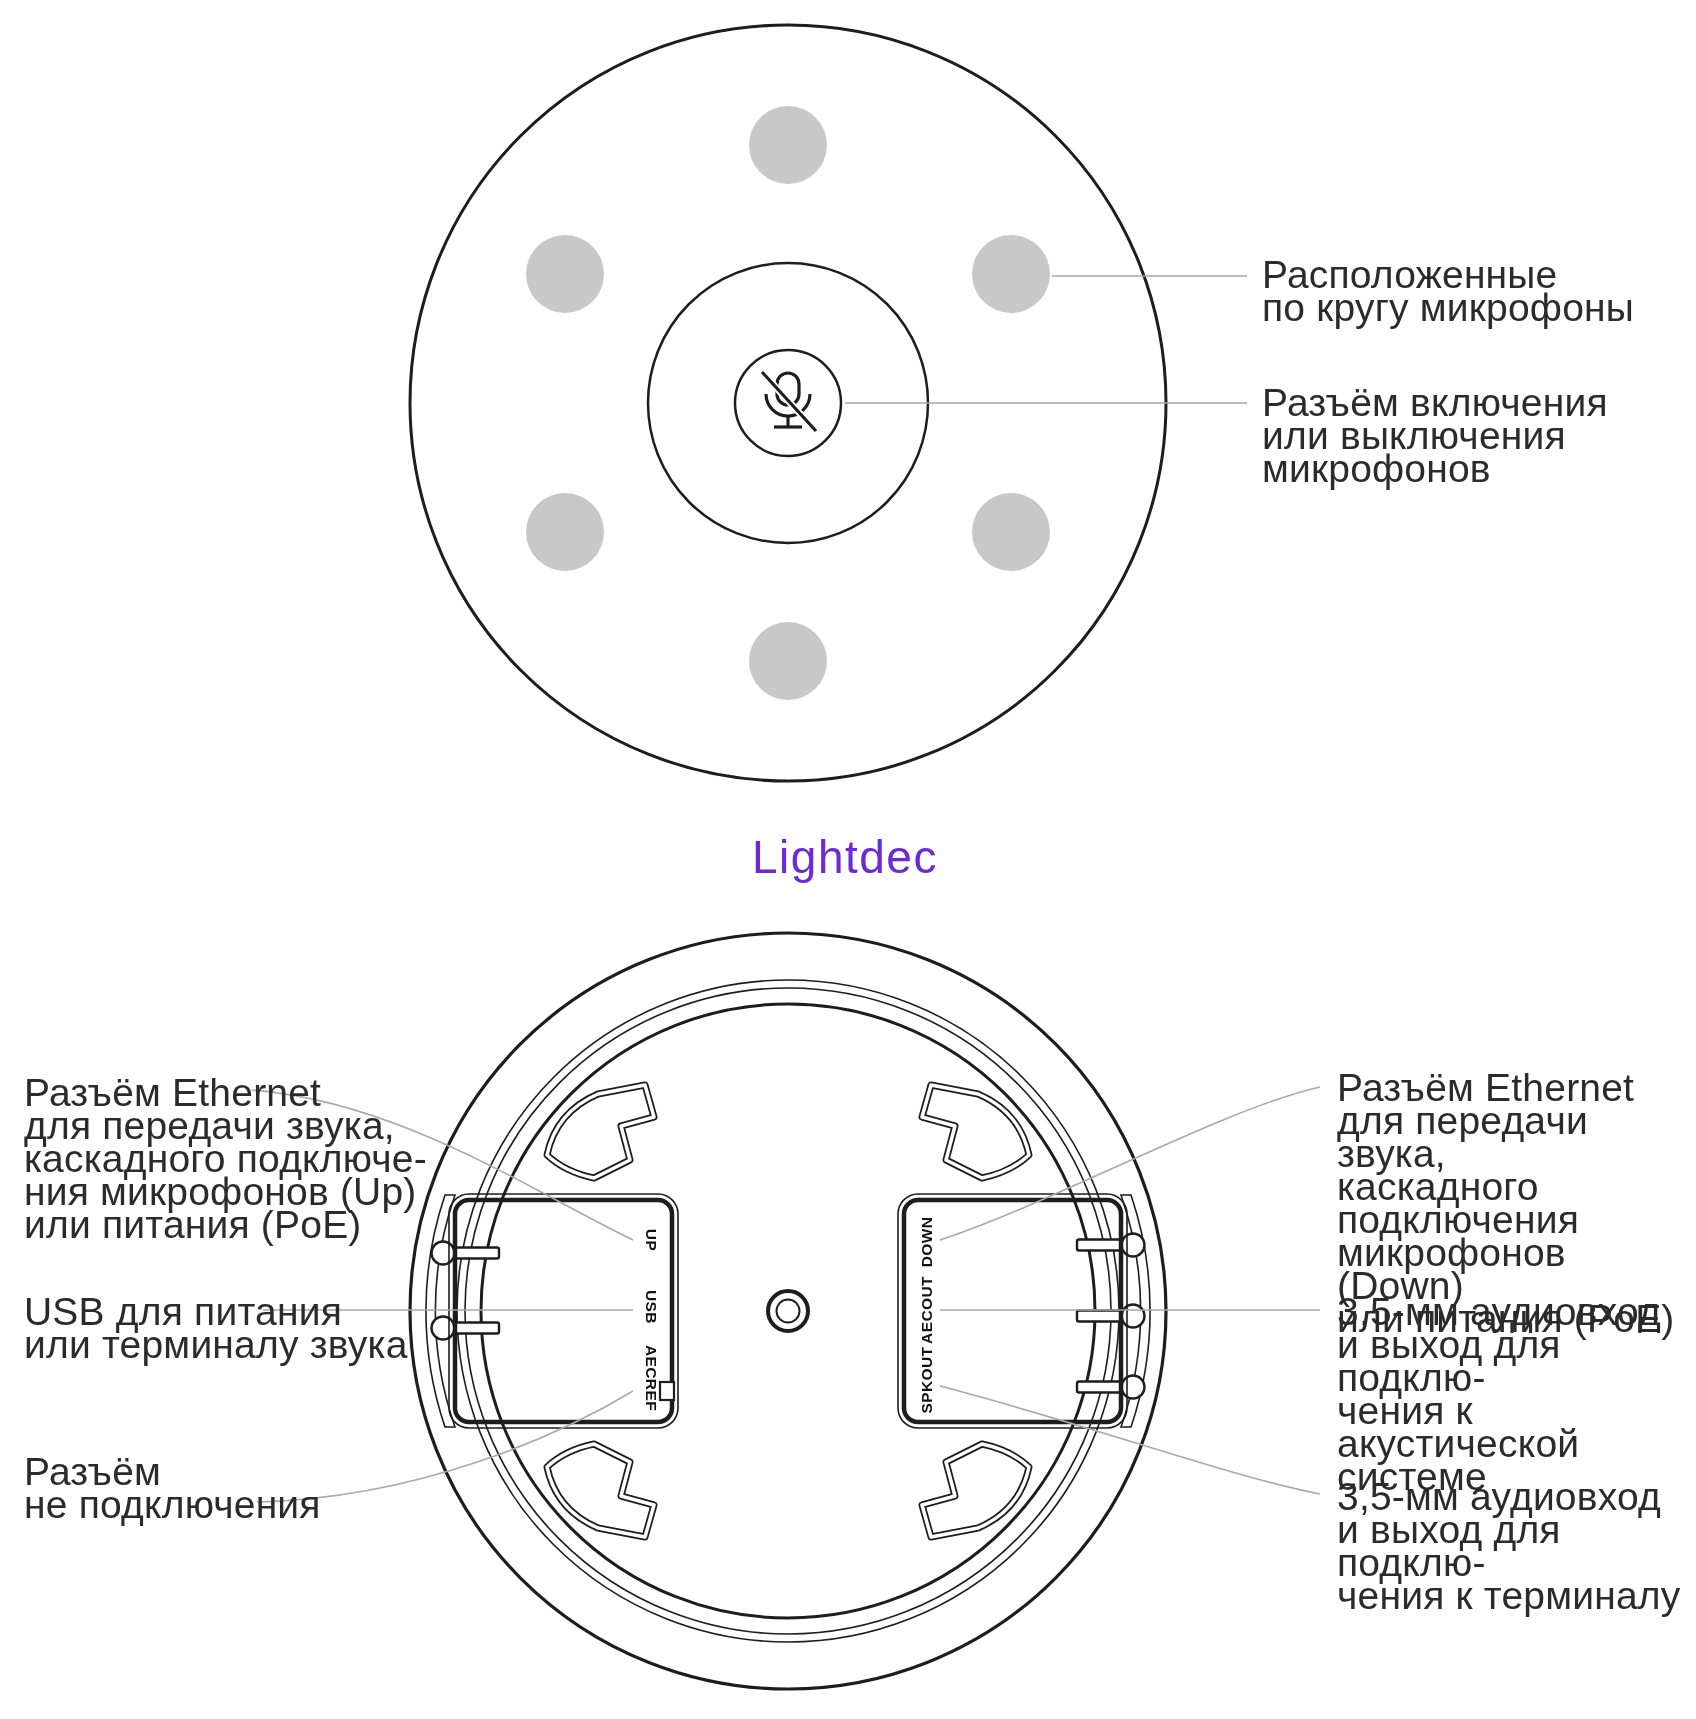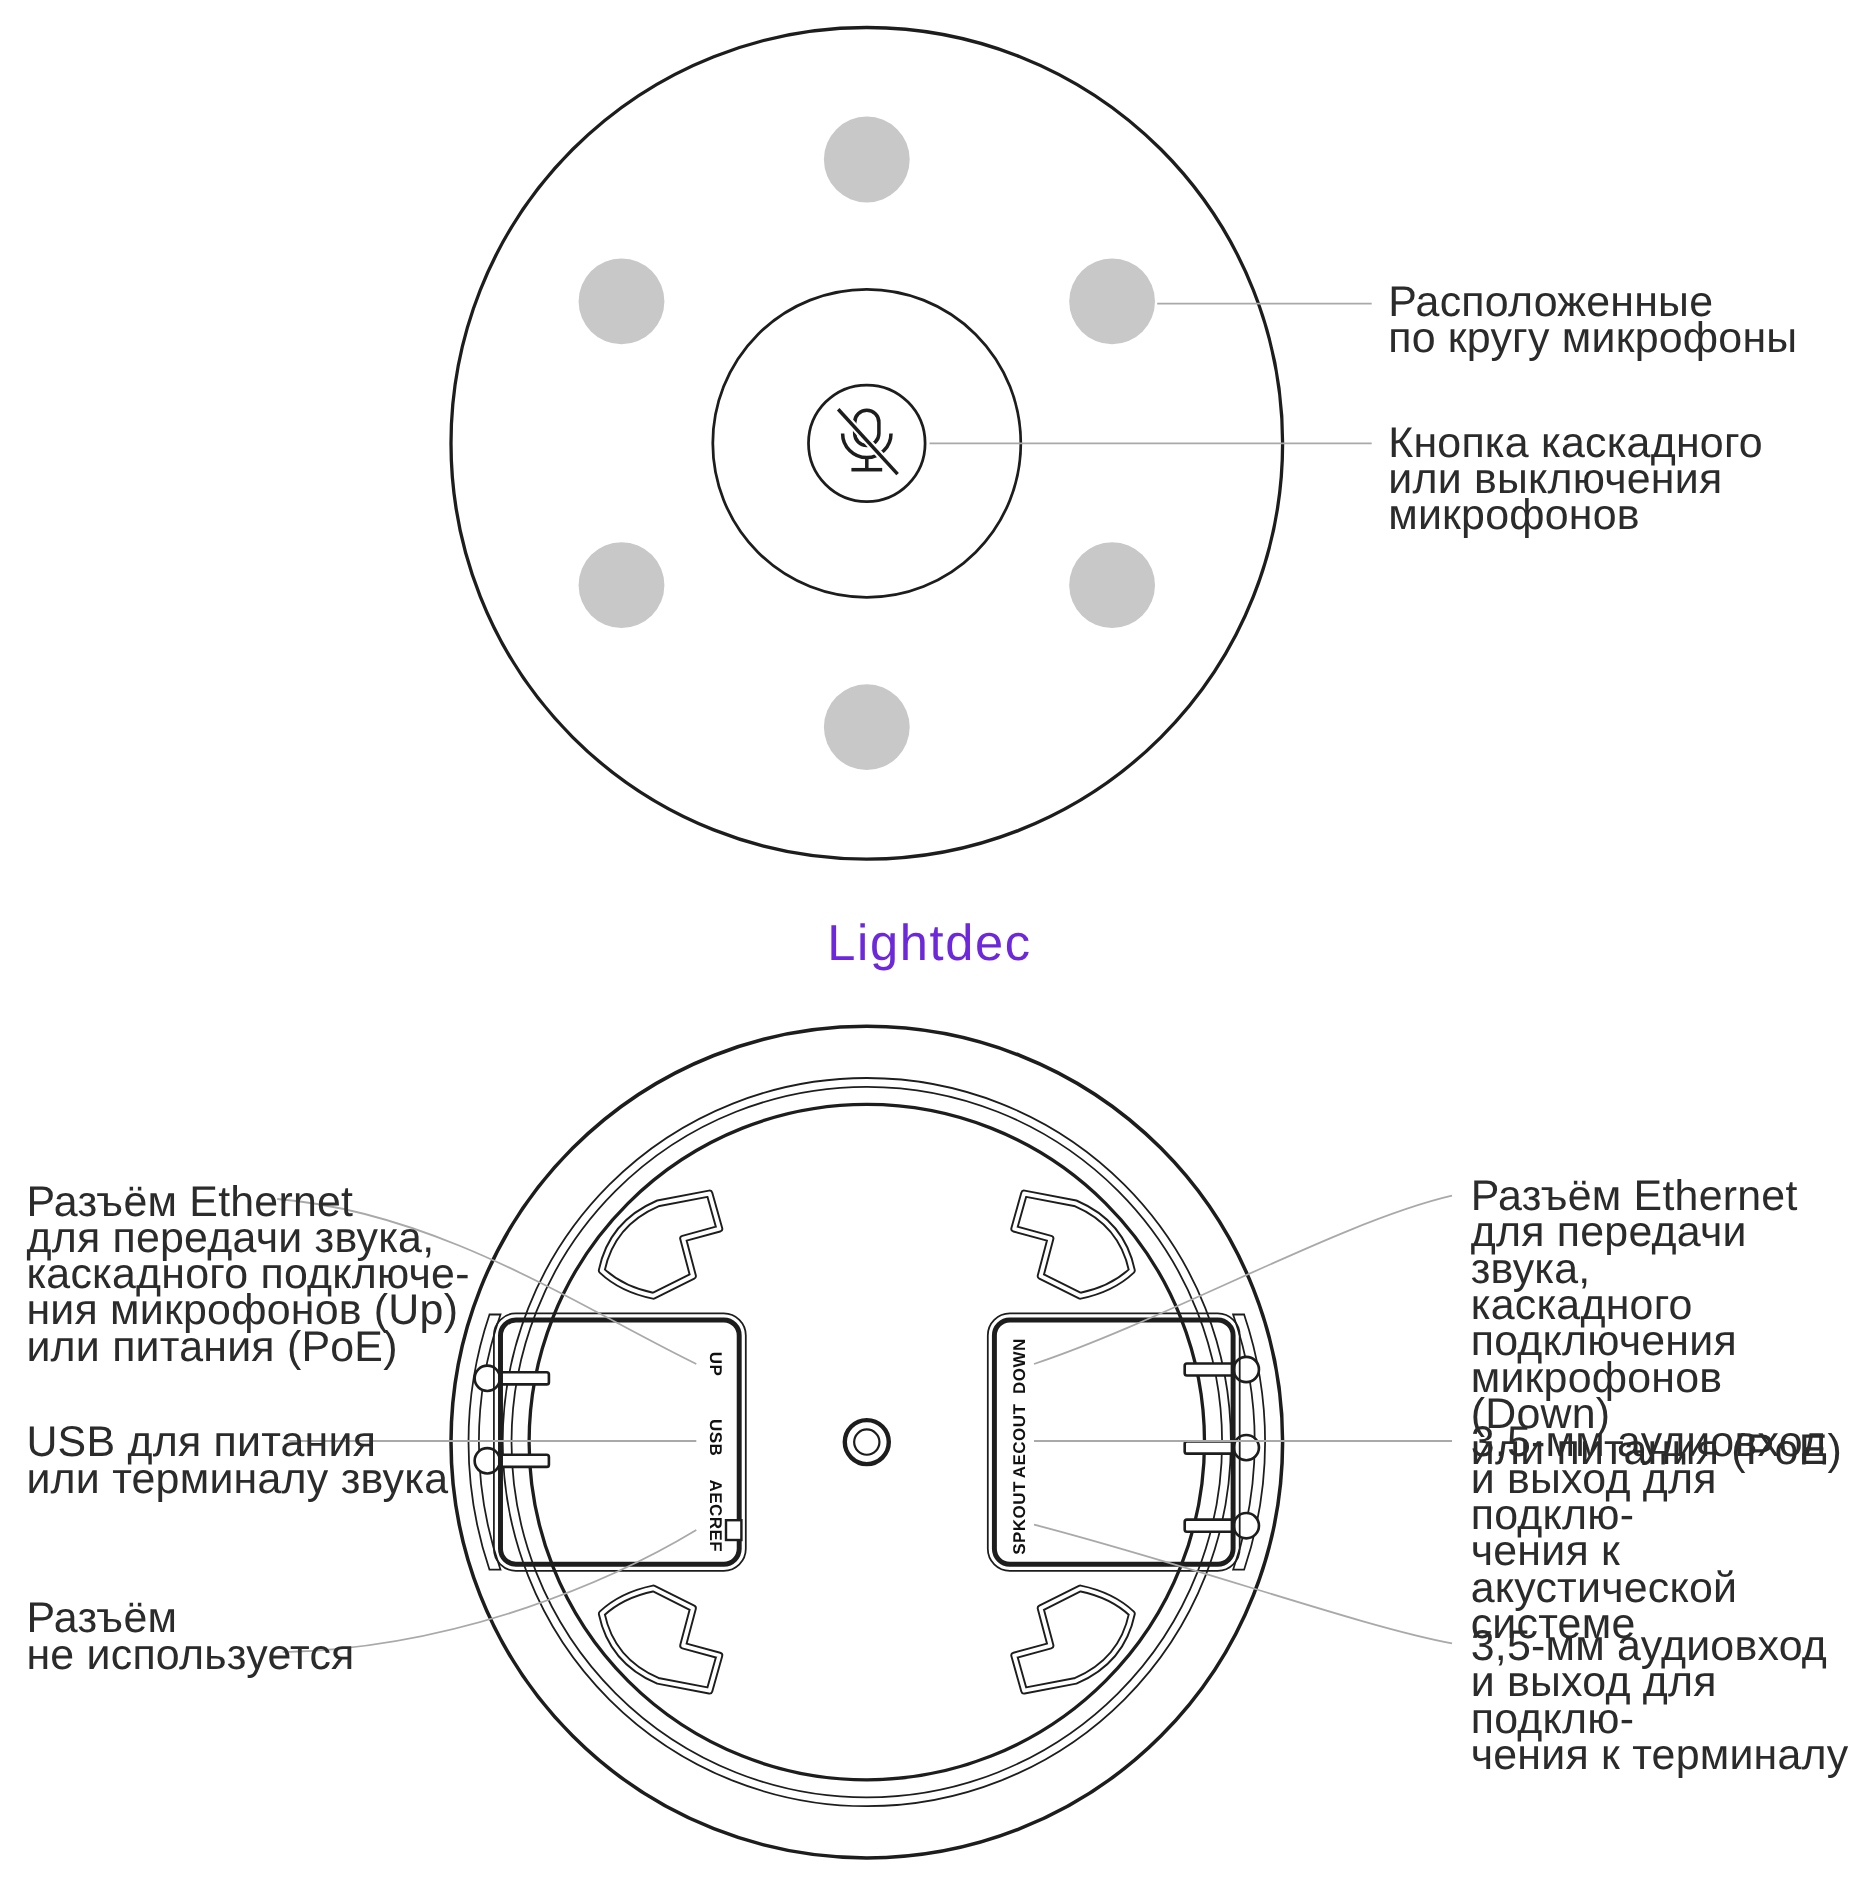--- a/index.html
+++ b/index.html
@@ -130,37 +130,37 @@
     <path class="leader" d="M257 1502 C420 1498 560 1435 633 1391"></path>
     <path class="leader" d="M940 1240 C1060 1200 1220 1110 1320 1087"></path>
     <path class="leader" d="M940 1310 L1320 1310"></path>
     <path class="leader" d="M940 1386 C1090 1425 1235 1478 1320 1494"></path>
   </g>
 </svg>
 
 <div class="callout" style="left:1262px;top:258px;">Расположенные
 по кругу микрофоны</div>
 
-<div class="callout" style="left:1262px;top:386px;">Кнопка каскадного
+<div class="callout" style="left:1262px;top:386px;">Разъём включения
 или выключения
 микрофонов</div>
 
 <div class="watermark">Lightdec</div>
 
 <div class="callout" style="left:24px;top:1076px;">Разъём Ethernet
 для передачи звука,
 каскадного подключе-
 ния микрофонов (Up)
 или питания (PoE)</div>
 
 <div class="callout" style="left:24px;top:1295px;">USB для питания
 или терминалу звука</div>
 
 <div class="callout" style="left:24px;top:1455px;">Разъём
-не используется</div>
+не подключения</div>
 
 <div class="callout" style="left:1337px;top:1071px;">Разъём Ethernet
 для передачи звука,
 каскадного подключения
 микрофонов (Down)
 или питания (PoE)</div>
 
 <div class="callout" style="left:1337px;top:1295px;">3,5-мм аудиовход
 и выход для подклю-
 чения к акустической

